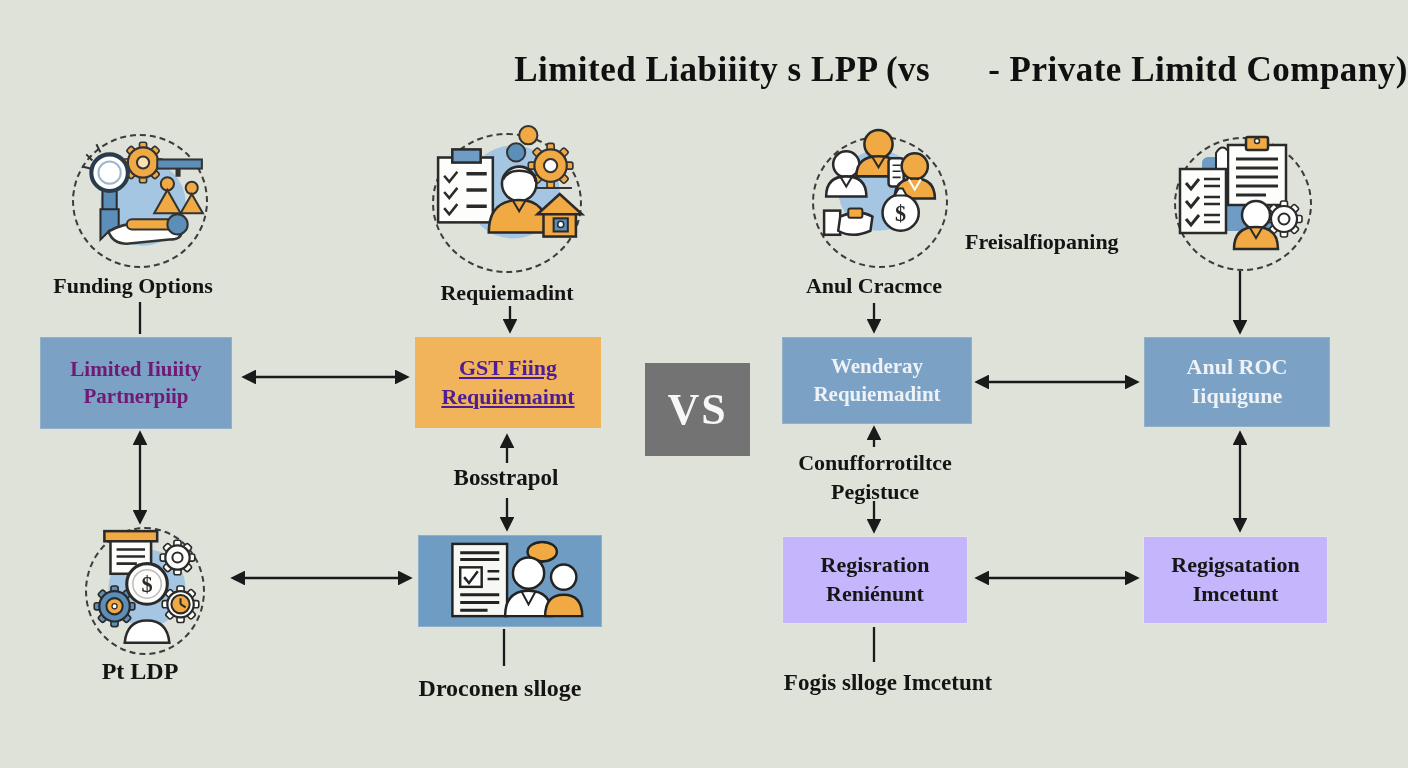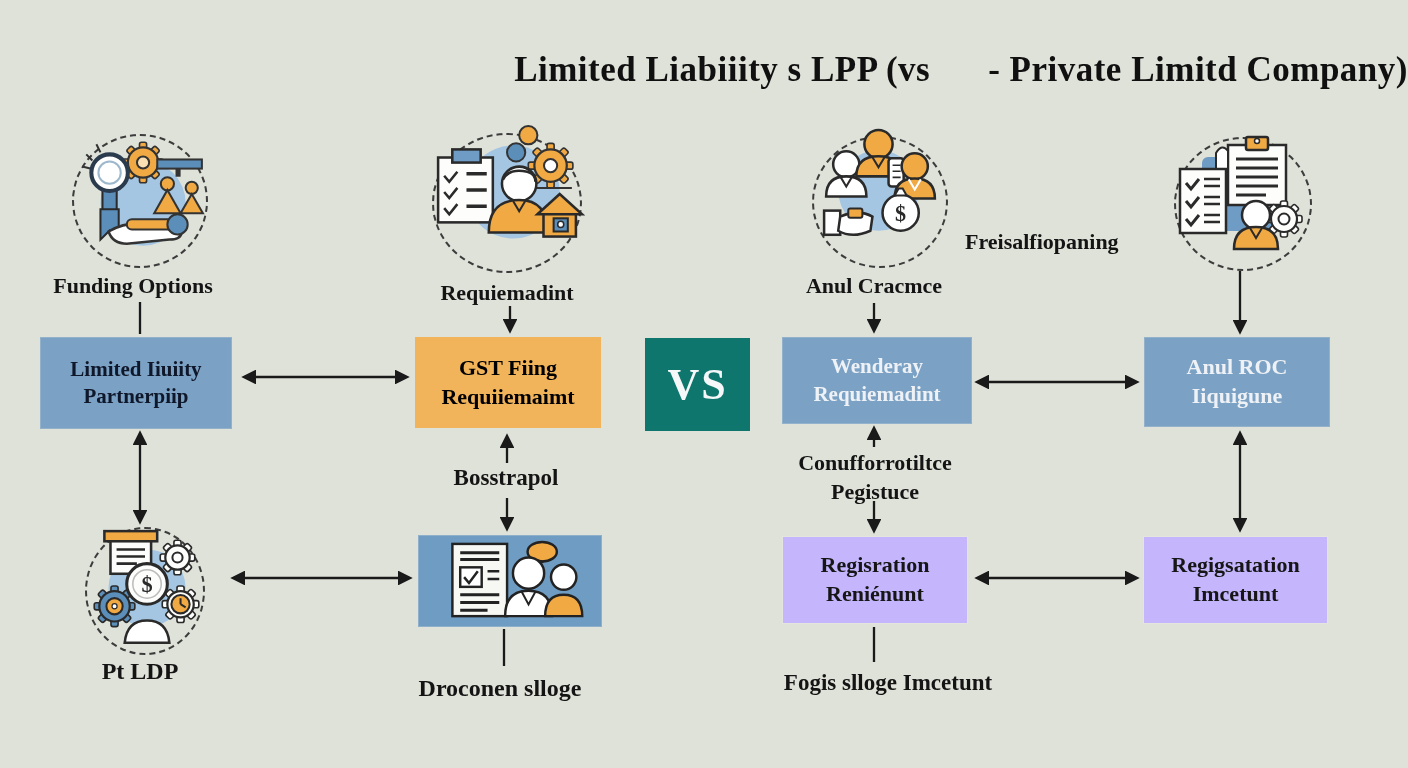--- a/index.html
+++ b/index.html
@@ -20,25 +20,25 @@
   }
   .circle svg { position:absolute; overflow:visible; }
   .lbl {
     position:absolute; font-weight:bold; color:#141414; text-align:center;
     white-space:pre-line; line-height:1.32;
   }
   .box {
     position:absolute; display:flex; align-items:center; justify-content:center;
     text-align:center; font-weight:bold; white-space:pre-line; line-height:1.3;
   }
-  .box.blue  { background:#7ba1c4; color:#0f172a; border:1px solid #93b1cb; }
+  .box.blue  { background:#7ba1c4; color:#701a75; border:1px solid #93b1cb; }
   .box.blue.lighttext { color:#eef2f6; }
-  .box.orange { background:#f1b45b; color:#000000; }
+  .box.orange { background:#f1b45b; color:#4c1d95;text-decoration:underline; }
   .box.white  { background:#c4b5fd; color:#161616; box-shadow:0 0 0 1px #e3e5de; }
-  .box.vs { background:#0f766e; color:#f5f7f9; font-size:44px; letter-spacing:2px; border:none; }
+  .box.vs { background:#737373; color:#f5f7f9; font-size:44px; letter-spacing:2px; border:none;margin-top:25px; }
   .iconbox {
     position:absolute; background:#6f9cc2; border:1px solid #8fb0cb;
     display:flex; align-items:center; justify-content:center;
   }
 </style>
 </head>
 <body>
 
 <div class="canvas">
 

